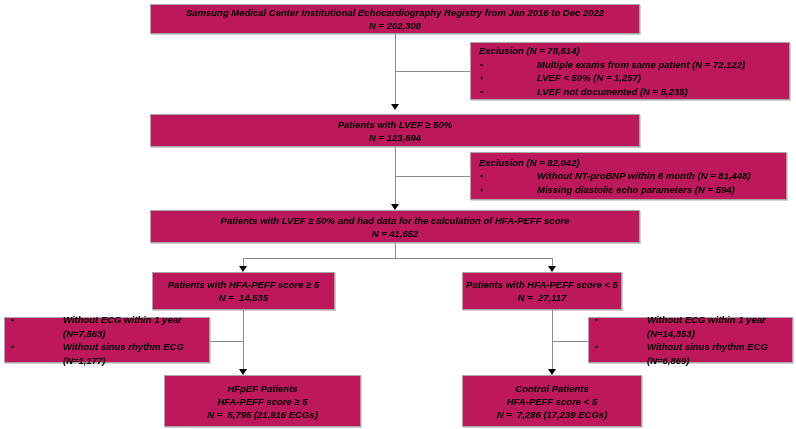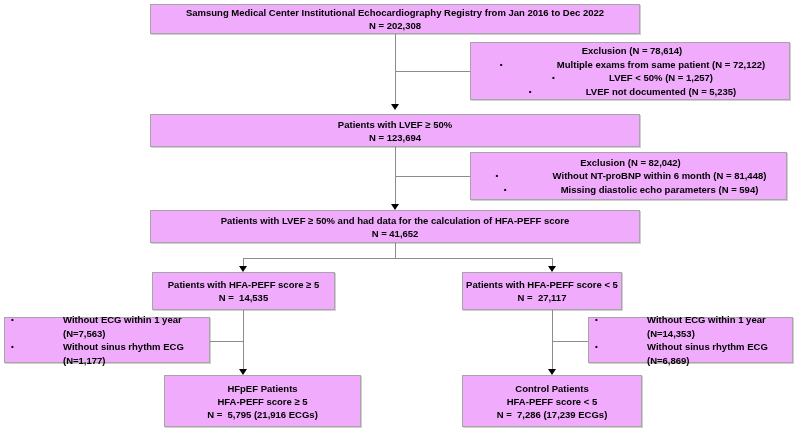--- a/index.html
+++ b/index.html
@@ -14,42 +14,42 @@
     background: #ffffff;
     font-family: "Liberation Sans", "DejaVu Sans", sans-serif;
     font-weight: bold;
     color: #000000;
     font-size: 9.5px;
     overflow: hidden;
   }
   .box {
     position: absolute;
     box-sizing: border-box;
-    background: #f0abfc;
+    background: #be185d;
     border: 1px solid #a6a6a6;
     box-shadow: 1px 1px 0 rgba(120,120,120,0.35);
+    font-style: italic;
   }
   .box.center {
     display: flex;
     flex-direction: column;
     justify-content: center;
     align-items: center;
     text-align: center;
   }
   .bline {
     line-height: 13px;
     white-space: pre-wrap;
   }
   .box.excl {
     display: flex;
     flex-direction: column;
     justify-content: center;
     text-align: left;
     padding: 2px 4px 2px 0;
-    align-items: center;
   }
   .excl-title {
     line-height: 13.5px;
     padding-left: 8px;
   }
   .excl-item {
     display: flex;
     line-height: 13.5px;
   }
   .excl-item .dot {

